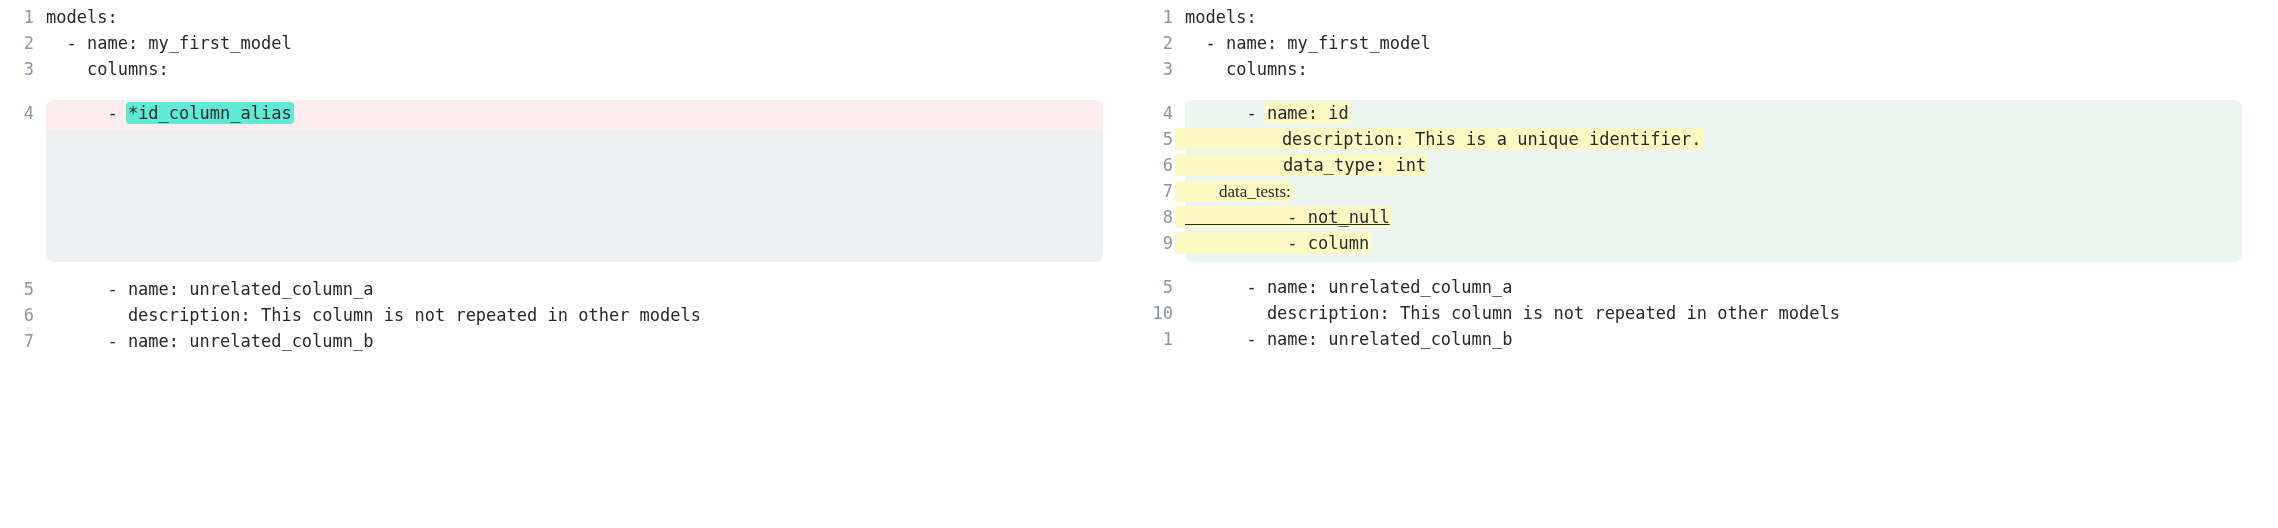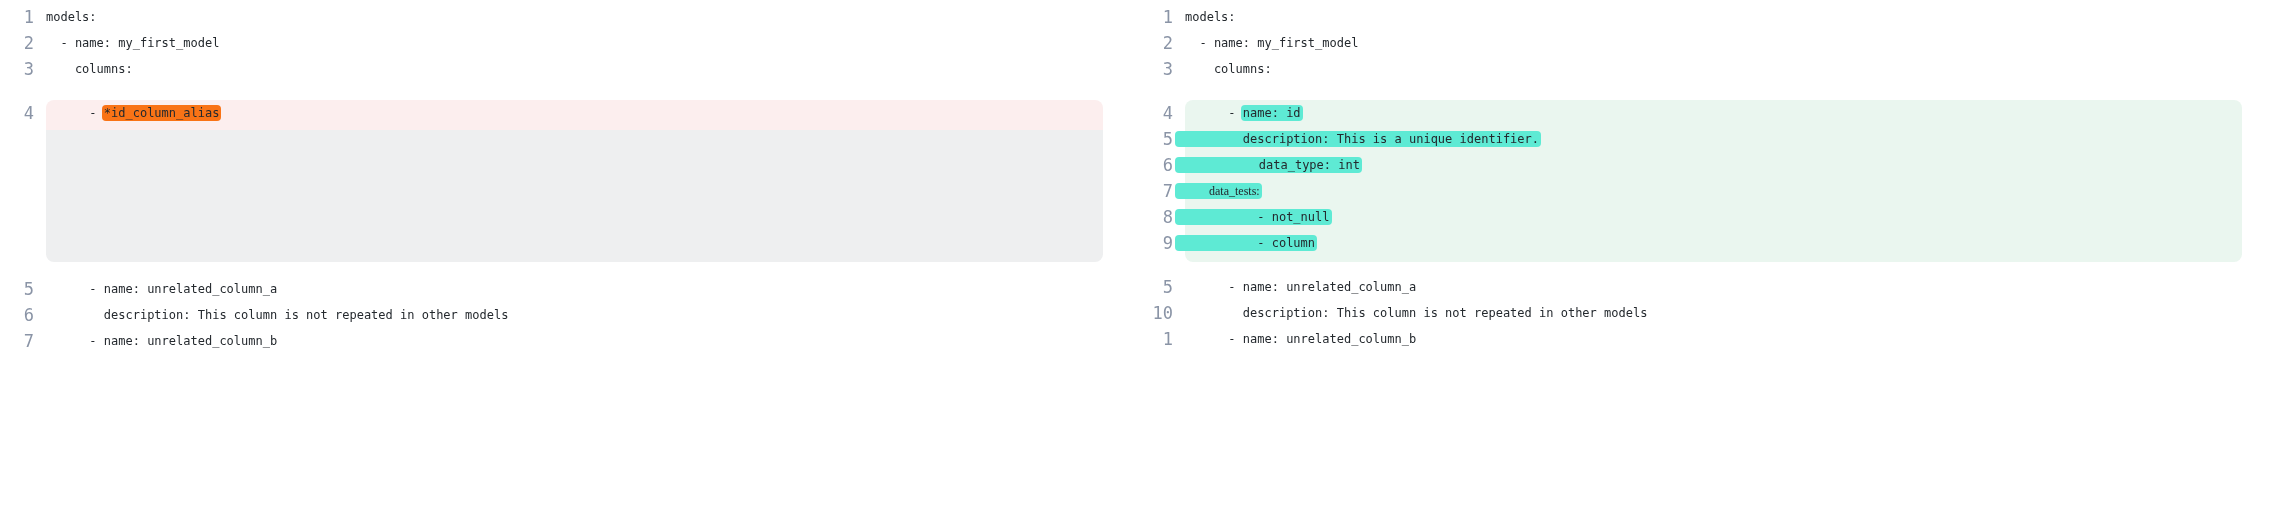--- a/index.html
+++ b/index.html
@@ -42,35 +42,35 @@
     color: #8a94a6;
     font-size: 17px;
     line-height: 26px;
     font-family: "DejaVu Sans Mono", "Liberation Mono", monospace;
     user-select: none;
     z-index: 3;
   }
   .code {
     flex: 1 1 auto;
     position: relative;
-    font-size: 12px;
+    font-size: 17px;
     line-height: 26px;
     color: #24292e;
     white-space: pre;
     font-family: "DejaVu Sans Mono", "Liberation Mono", monospace;
     z-index: 3;
   }
   .code .hl-del {
-    background: #f97316;
+    background: #5eead4;
     border-radius: 4px;
     padding: 1px 2px;
     margin: 0 -2px;
   }
   .code .hl-add {
-    background: #5eead4;
+    background: #fef9c3;
     border-radius: 4px;
     padding: 1px 2px;
     margin: 0 -2px;
   }
 
   
   .gap { height: 18px; }
 
   
   .blockband {
@@ -166,33 +166,33 @@
           <div class="gutter">3</div>
           <div class="code">    columns:</div>
         </div>
         <div class="gap"></div>
         <div class="row">
           <div class="gutter">4</div>
           <div class="code">      - <span class="hl-add">name: id</span></div>
         </div>
         <div class="row">
           <div class="gutter">5</div>
-          <div class="code"><span class="hl-add" style="margin-left: -10px; padding-left: 10px;">        description: This is a unique identifier.</span></div>
+          <div class="code"><span class="hl-add" style="margin-left: -10px; padding-left: 25px;">        description: This is a unique identifier.</span></div>
         </div>
         <div class="row">
           <div class="gutter">6</div>
           <div class="code"><span class="hl-add" style="margin-left: -10px; padding-left: 26px;">        data_type: int</span></div>
         </div>
         <div class="row">
           <div class="gutter">7</div>
           <div class="code"><span class="hl-add" style="margin-left: -10px; padding-left: 10px; font-family: Liberation Serif, serif;">        data_tests:</span></div>
         </div>
         <div class="row">
           <div class="gutter">8</div>
-          <div class="code"><span class="hl-add" style="margin-left: -10px; padding-left: 10px;">          - not_null</span></div>
+          <div class="code"><span class="hl-add" style="margin-left: -10px; padding-left: 10px; text-decoration: underline;">          - not_null</span></div>
         </div>
         <div class="row">
           <div class="gutter">9</div>
           <div class="code"><span class="hl-add" style="margin-left: -10px; padding-left: 10px;">          - column</span></div>
         </div>
         <div class="gap"></div>
         <div class="row">
           <div class="gutter">5</div>
           <div class="code">      - name: unrelated_column_a</div>
         </div>

